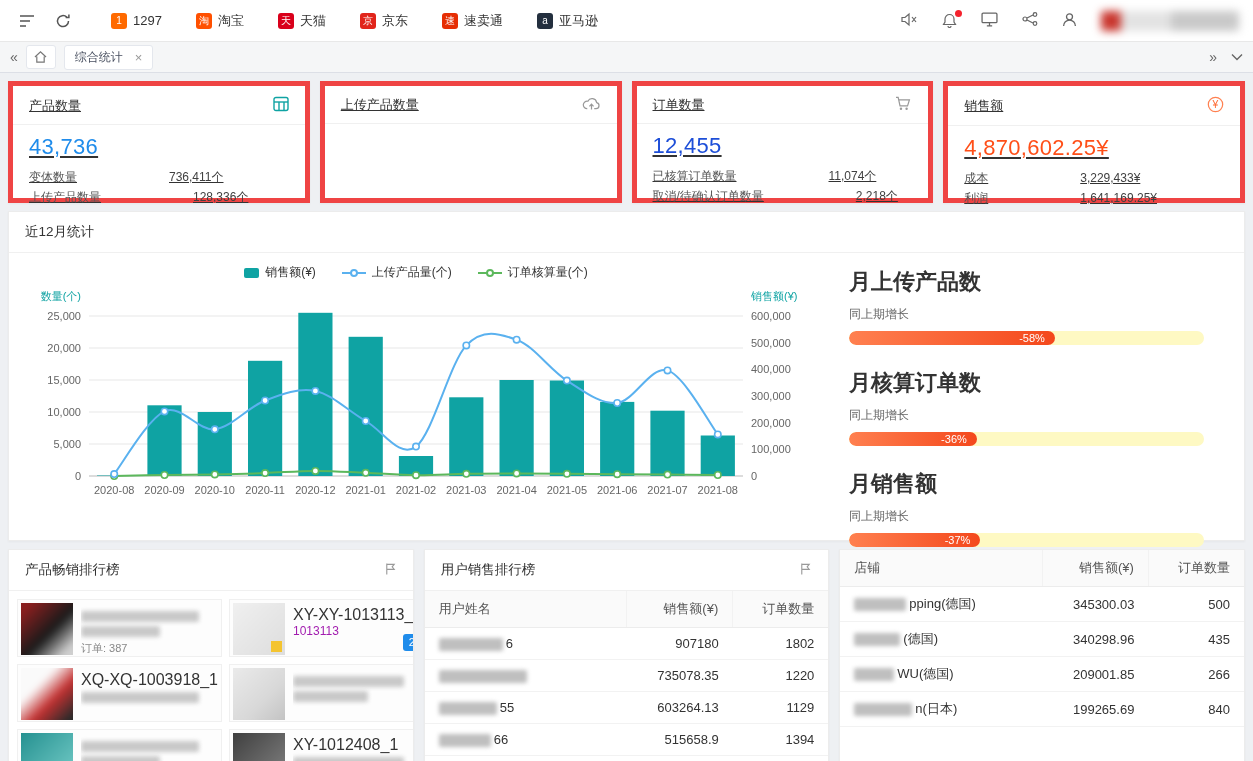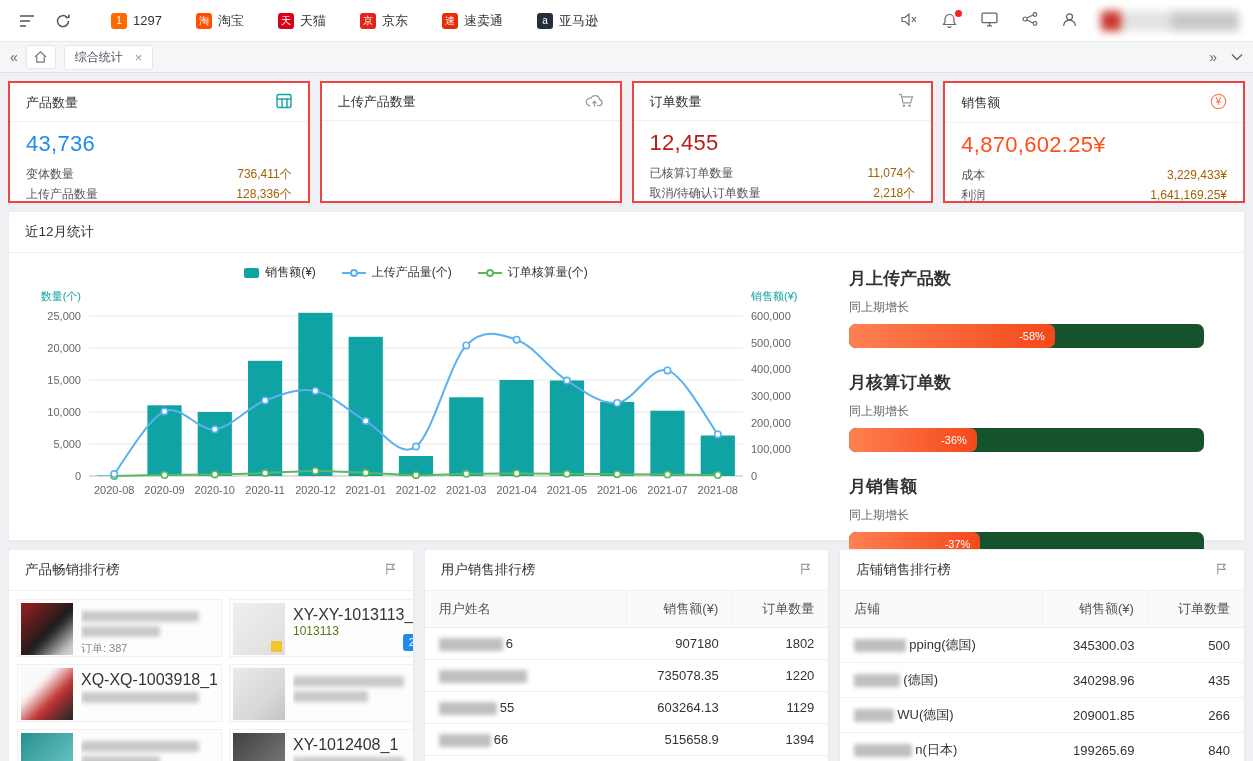--- a/index.html
+++ b/index.html
@@ -21,68 +21,68 @@
   
   .tabbar { height:31px; background:#f5f6f7; border-bottom:1px solid #dcdfe6; display:flex; align-items:center; padding:0 10px; gap:8px; }
   .tab-ctl { color:#666; font-size:14px; cursor:pointer; display:flex; align-items:center; }
   .home-btn { width:30px; height:24px; background:#fff; border:1px solid #e4e7ed; border-radius:3px; display:flex; align-items:center; justify-content:center; cursor:pointer; }
   .page-tab { display:flex; align-items:center; gap:12px; background:#fff; border:1px solid #e4e7ed; height:25px; padding:0 10px; font-size:12px; color:#495060; border-radius:3px; cursor:pointer; }
   .tab-close { color:#999; font-size:13px; cursor:pointer; }
   .tabbar-right { margin-left:auto; display:flex; align-items:center; gap:14px; }
 
   
   .stats-row { display:flex; gap:10px; margin:8px; }
-  .card { flex:1; background:#fff; border:2px solid #ef4444; box-shadow:0 1px 2px rgba(0,0,0,.04); height:122px; }
+  .card { flex:1; background:#fff; border:5px solid #ef4444; box-shadow:0 1px 2px rgba(0,0,0,.04); height:122px;text-decoration:underline; }
   .card-head { display:flex; justify-content:space-between; align-items:center; padding:10px 16px 9px; border-bottom:1px solid #f0f0f0; font-size:13px; color:#333; }
   .card-body { padding:6px 16px 10px; }
   .big-num { font-size:22px; margin:3px 0 7px; letter-spacing:.3px; }
-  .kv { display:flex; justify-content:space-between; font-size:12px; color:#555; line-height:20px; }
-  .kv .v { color:#a16207; }
+  .kv { display:flex; justify-content:flex-start; font-size:12px; color:#555; line-height:20px;gap:44px; }
+  .kv .v { color:#404040;margin-left:48px; }
 
   .panel { background:#fff; border:1px solid #ececec; box-shadow:0 1px 2px rgba(0,0,0,.04); }
   .panel-head { display:flex; justify-content:space-between; align-items:center; padding:11px 16px; border-bottom:1px solid #f0f0f0; font-size:13.5px; font-weight:500; color:#333; }
 
   .chart-panel { margin:8px; height:330px; }
   .chart-wrap { display:flex; padding:4px 12px 0 8px; }
   .chart-left { width:798px; }
   .legend { display:flex; justify-content:center; align-items:center; gap:26px; font-size:12px; color:#333; padding:7px 0 3px; }
   .lg-item { display:inline-flex; align-items:center; gap:6px; cursor:pointer; }
   .lg-bar { width:15px; height:10px; border-radius:2px; display:inline-block; }
   .lg-line { position:relative; width:24px; height:2px; display:inline-block; }
   .lg-line i { position:absolute; left:8px; top:-3px; width:8px; height:8px; border:2px solid; border-radius:50%; background:#fff; }
   svg text { font-family:"Liberation Sans","DejaVu Sans",sans-serif; }
   .tk { font-size:11px; fill:#666; }
   .an { font-size:11px; fill:#0fa3a3; }
 
   .growth { flex:1; padding:10px 28px 0 34px; }
   .gitem { margin-bottom:23px; }
-  .gtitle { font-size:17px; font-weight:600; color:#333; margin-bottom:9px; }
+  .gtitle { font-size:22px; font-weight:600; color:#333; margin-bottom:9px; }
   .gsub { font-size:12px; color:#666; margin-bottom:8px; }
-  .gbar { height:24px; background:#14532d; border-radius:7px; overflow:hidden; }
+  .gbar { height:14px; background:#fef9c3; border-radius:7px; overflow:hidden; }
   .gfill { height:100%; border-radius:7px; background:linear-gradient(90deg,#ff8050,#f4481c);
     color:#fff; font-size:11px; display:flex; align-items:center; justify-content:flex-end; padding-right:10px; }
 
   
   .bottom-row { display:flex; gap:10px; margin:8px; height:240px; }
   .bottom-row .panel { flex:1; overflow:hidden; }
 
   .pgrid { display:grid; grid-template-columns:1fr 1fr; gap:7px; padding:8px; }
   .pcard { position:relative; display:flex; gap:8px; border:1px solid #f0f0f0; background:#fdfdfd; padding:3px; height:58px; }
   .pimg { width:52px; height:52px; flex:none; position:relative; overflow:hidden; }
   .pimg::before { content:""; position:absolute; inset:-4px; filter:blur(3px); background:inherit; }
   .img-jersey { background:linear-gradient(135deg,#8a1f1f 15%,#1a1a1a 55%,#cfcfcf 85%); }
   .img-light-swatch { background:linear-gradient(135deg,#f1f1f1,#dcdcdc); }
   .img-sneaker { background:linear-gradient(135deg,#fafafa 35%,#c23131 60%,#2a2a2a 90%); }
   .img-wide { background:linear-gradient(135deg,#ececec,#d8d8d8 60%,#bfbfbf); }
   .img-teal { background:linear-gradient(135deg,#1f8c8c,#7fd4cf); }
   .img-dark { background:linear-gradient(135deg,#3a3a3a,#8a8a8a); }
   .swatch { position:absolute; right:3px; bottom:3px; width:11px; height:11px; background:#f4c430; z-index:2; }
   .ptxt { flex:1; padding-top:4px; overflow:hidden; }
   .psku { font-size:16px; color:#333; line-height:16px; white-space:nowrap; }
-  .psku2 { font-size:12px; color:#4d7c0f; line-height:16px; }
+  .psku2 { font-size:12px; color:#a21caf; line-height:16px; }
   .rbar { height:11px; background:#c9c9c9; border-radius:2px; filter:blur(2px); margin:4px 0; }
   .pextra { font-size:11px; color:#888; margin-top:2px; }
   .pbadge { position:absolute; right:5px; bottom:5px; min-width:17px; height:17px; background:#1f8ceb; color:#fff; font-size:11px; line-height:17px; text-align:center; border-radius:3px; padding:0 2px; }
 
   .rank-table { width:100%; border-collapse:collapse; font-size:13px; }
   .rank-table th { background:#fafafa; font-weight:normal; color:#555; text-align:left; padding:9px 14px; border-bottom:1px solid #ececec; }
   .rank-table th + th { border-left:1px solid #f2f2f2; }
   .rank-table td { padding:8px 14px; border-bottom:1px solid #f2f2f2; color:#333; }
   .rank-table .num { text-align:right; }
   .rank-table th:first-child { width:50%; }
@@ -223,21 +223,21 @@
     <div class="card">
       <div class="card-head">
        <span>订单数量</span>
        <span><svg width="17" height="15" viewBox="0 0 18 16">
             <path d="M1 1.5 h2.3 l2 9 h8 l2-6.3 H4.2" fill="none" stroke="#999" stroke-width="1.3"></path>
             <circle cx="6.3" cy="13.6" r="1.3" fill="#999"></circle>
             <circle cx="12.3" cy="13.6" r="1.3" fill="#999"></circle>
           </svg></span>
      </div>
      <div class="card-body">
-       <div class="big-num" style="color:#b91c1c">12,455</div>
+       <div class="big-num" style="color:#1d4ed8">12,455</div>
         <div class="kv">
           <span class="k">已核算订单数量</span>
           <span class="v">11,074个</span>
         </div>
         <div class="kv">
           <span class="k">取消/待确认订单数量</span>
           <span class="v">2,218个</span>
         </div>
       </div>
     </div>
@@ -495,28 +495,20 @@
          <td><span class="redact" style="width:52px"></span><span>66</span></td>
          <td class="num">515658.9</td>
          <td class="num">1394</td>
        </tr>
           </tbody>
         </table>
       </div>
   </div>
 
   <div class="panel">
-    <div class="panel-head">
-      <span>店铺销售排行榜</span>
-      <span>
-        <svg width="13" height="14" viewBox="0 0 14 14">
-            <path d="M3 1 v12 M3 2 h8 l-2.2 2.7 L11 7.4 H3" fill="none" stroke="#999" stroke-width="1.2"></path>
-          </svg>
-      </span>
-    </div>
     <div id="shop-table">
         <table class="rank-table">
           <thead>
             <tr>
               <th class="">店铺</th>
               <th class="num">销售额(¥)</th>
               <th class="num">订单数量</th>
             </tr>
           </thead>
           <tbody>

